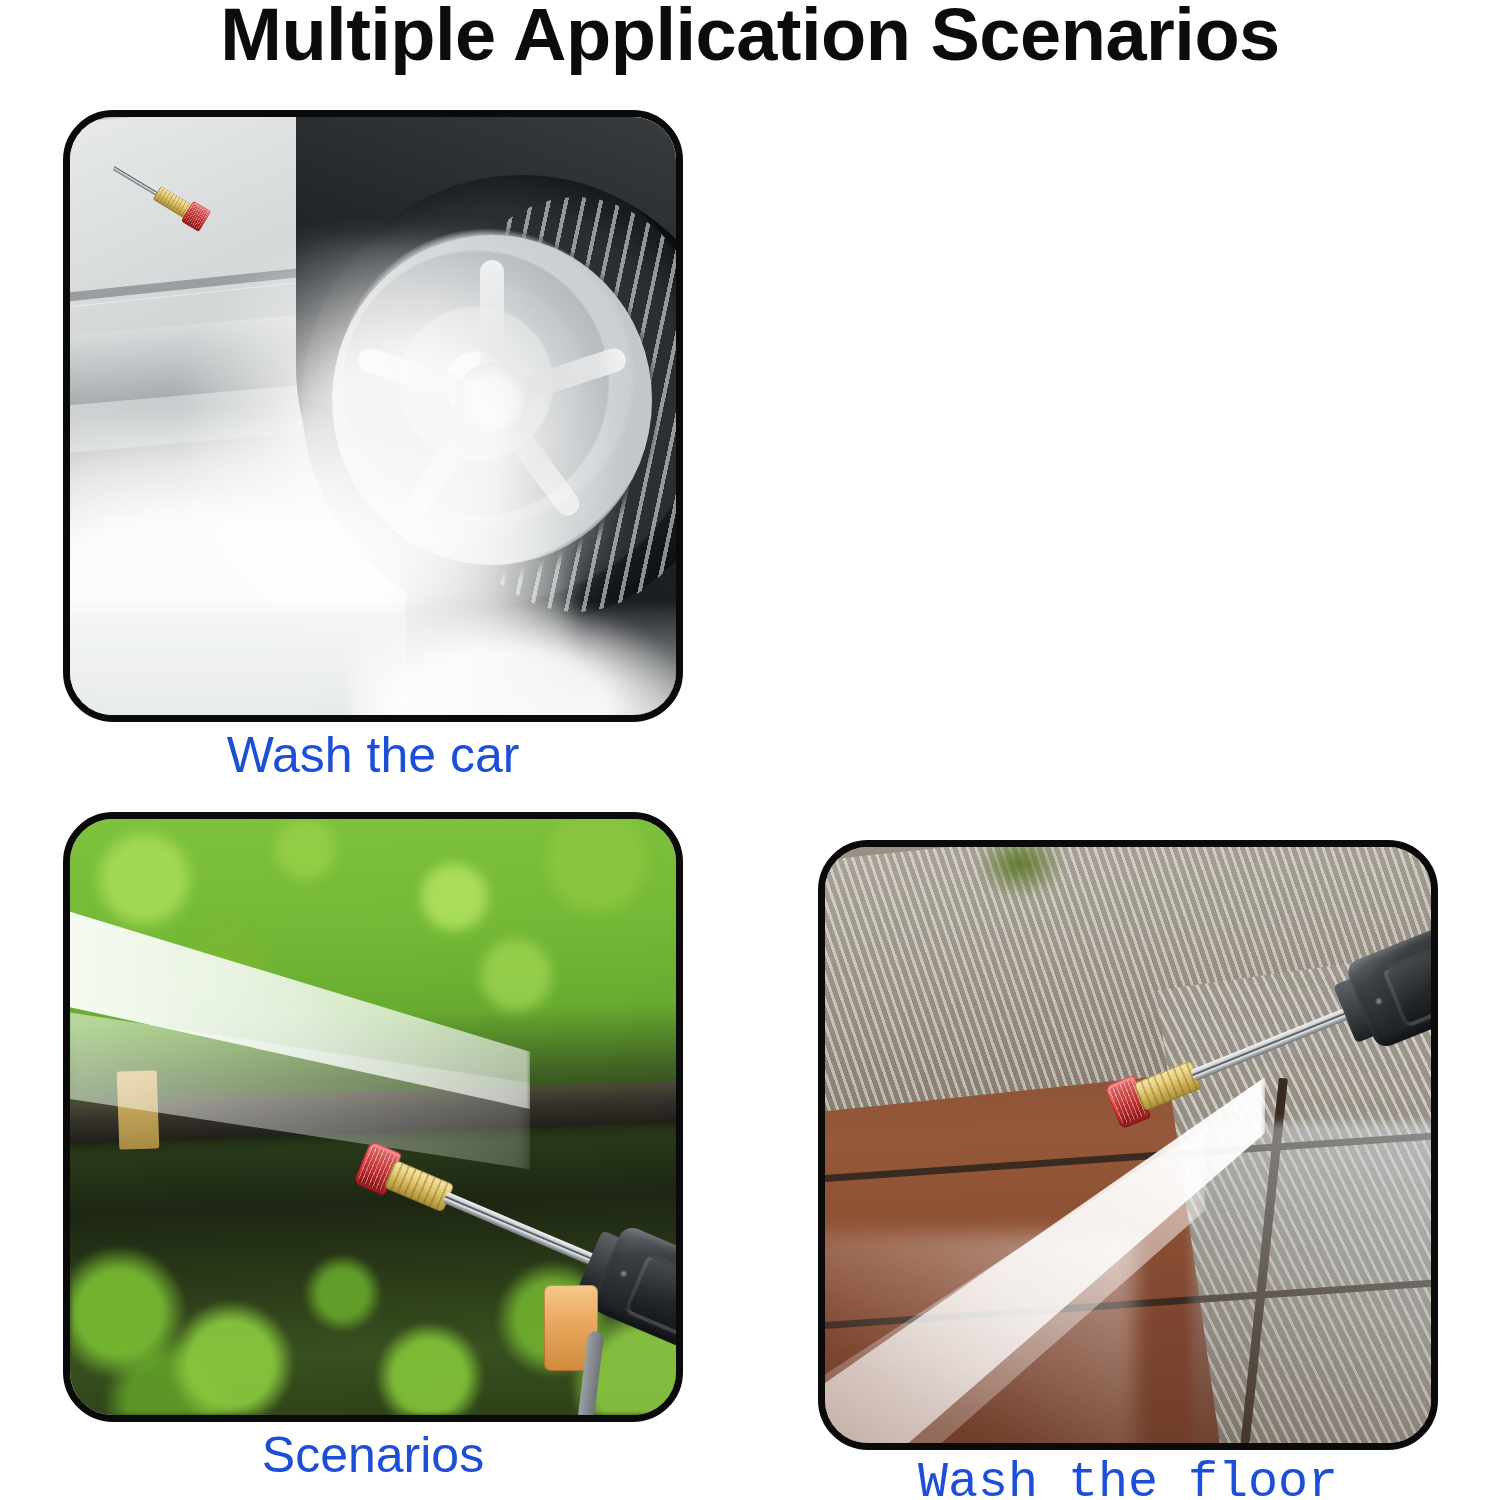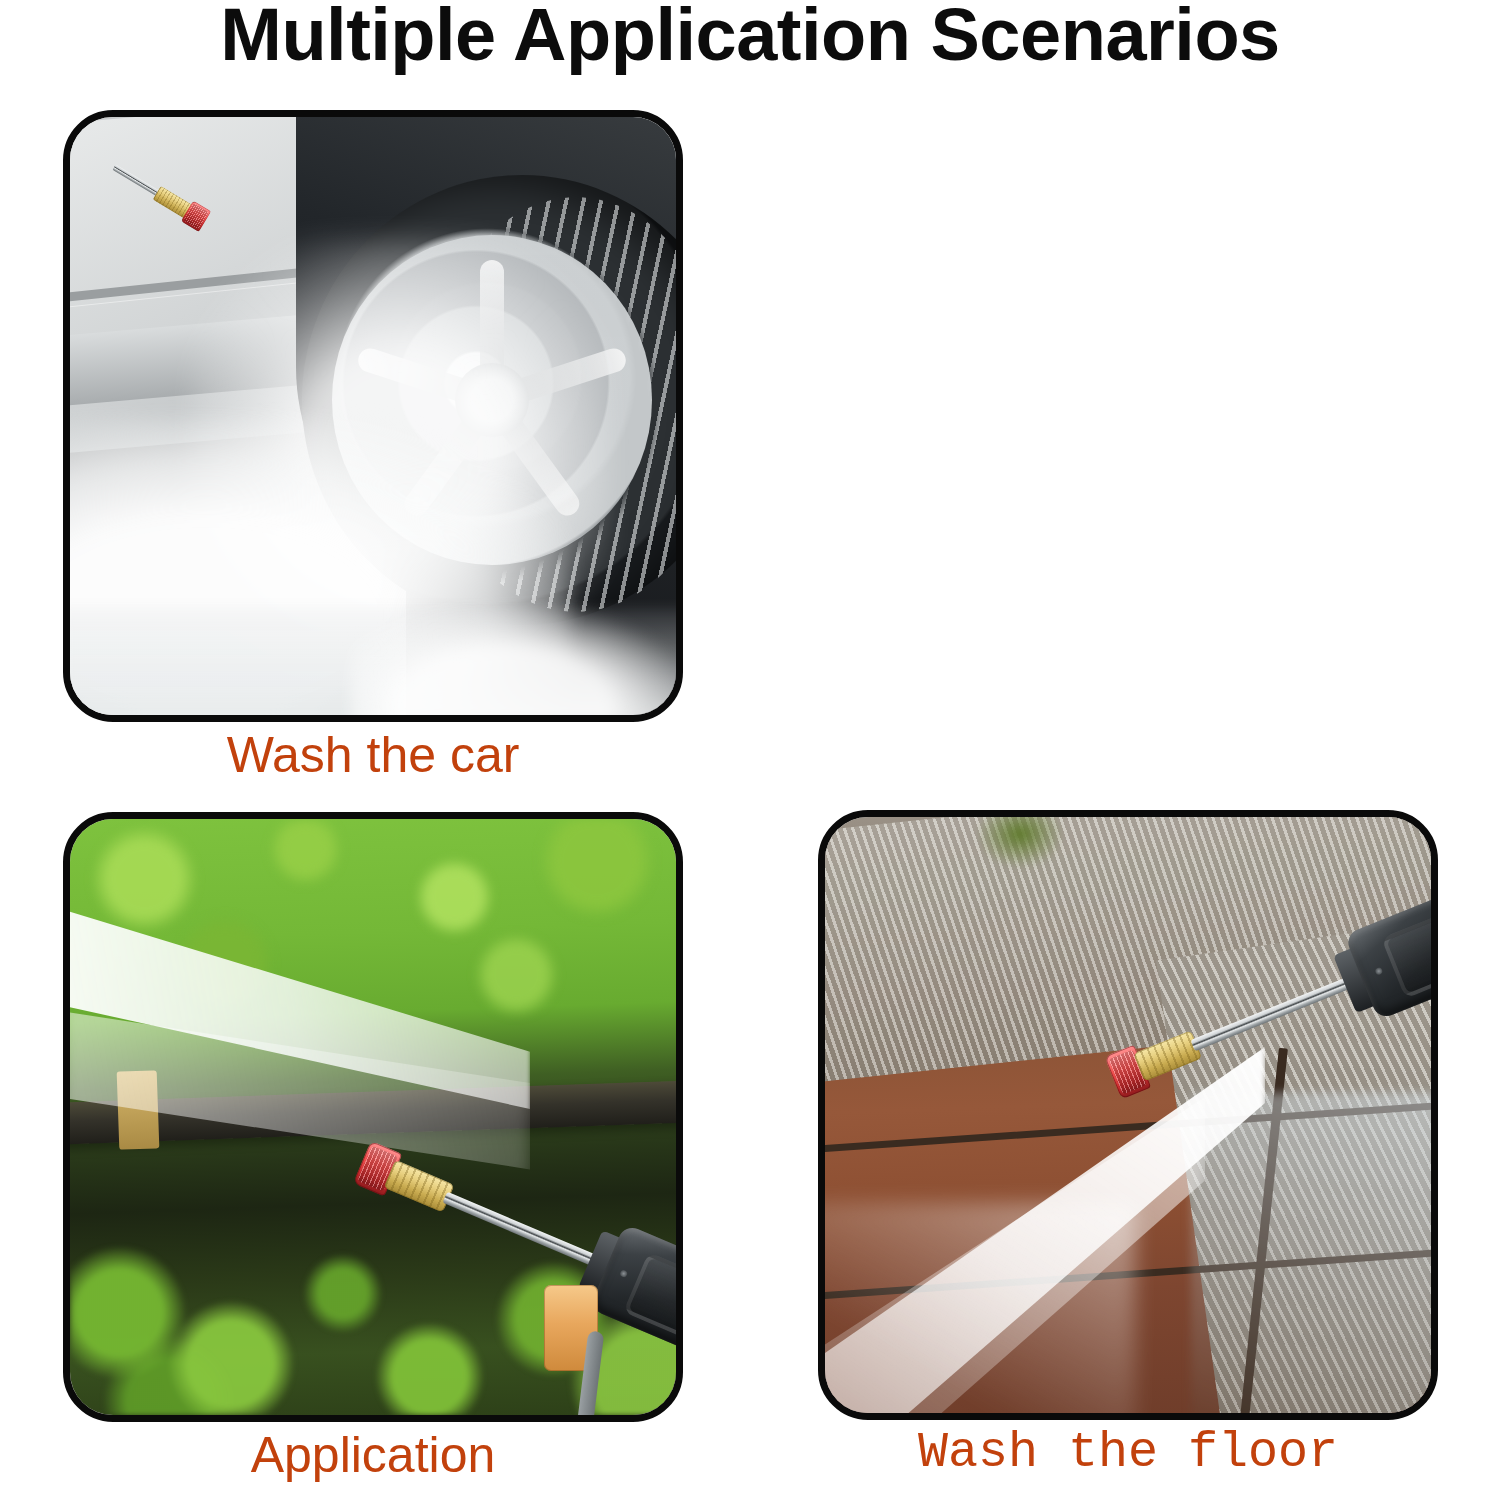--- a/index.html
+++ b/index.html
@@ -36,42 +36,42 @@
   .grid {
     position:absolute;
     top:110px; left:63px;
     width:1374px; height:1310px;
   }
 
   .cell { position:absolute; }
   .cell-tl { left:0;    top:0;    width:620px; height:612px; }
   .cell-tr { left:755px; top:0;   width:620px; height:612px; }
   .cell-bl { left:0;    top:702px; width:620px; height:610px; }
-  .cell-br { left:755px; top:700px; width:620px; height:610px;font-family:Liberation Mono, monospace; }
+  .cell-br { left:755px; top:730px; width:620px; height:610px;font-family:Liberation Mono, monospace; }
 
   .photo {
     position:relative;
     width:620px; height:610px;
     border:7px solid #0a0a0a;
     border-radius:50px;
     overflow:hidden;
     background:#cfcfcf;
   }
   .cell-tl .photo, .cell-tr .photo { height:612px; }
 
   .scene { position:absolute; inset:0; overflow:hidden; }
 
   
   .caption {
     position:absolute;
     left:0; width:620px;
     text-align:center;
     font-size:50px;
     font-weight:400;
-    color:#c2410c;
+    color:#1d4ed8;
     white-space:nowrap;
   }
   .cap-top { top:616px; }
   .cap-bot { top:614px; }
 
   
   .s1-bg {
     position:absolute; inset:0;
     background:
       linear-gradient(180deg,#c9cbcc 0%,#b9bbbc 38%,#a9abad 70%,#9c9fa1 100%);
@@ -446,21 +446,21 @@
             <div class="lance" style="left:90px; width:168px;"></div>
             <div class="collar" style="left:248px;"></div>
             <div class="gun" style="left:266px; width:150px;"></div>
           </div>
           <div class="wand" style="left:474px; top:452px; width:70px; height:90px; transform:rotate(0deg);">
             <div class="connector" style="left:0; top:50%; width:54px; height:86px;"></div>
           </div>
           <div class="s3-hose"></div>
         </div>
       </div>
-      <div class="caption cap-bot">Application</div>
+      <div class="caption cap-bot">Scenarios</div>
     </div>
 
     <div class="cell cell-br">
       <div class="photo">
         <div class="scene">
           <div class="s4-bg"></div>
           <div class="s4-dirty"></div>
           <div class="s4-dirty2"></div>
           <div class="s4-joint s4-j1"></div>
           <div class="s4-joint s4-j2"></div>

